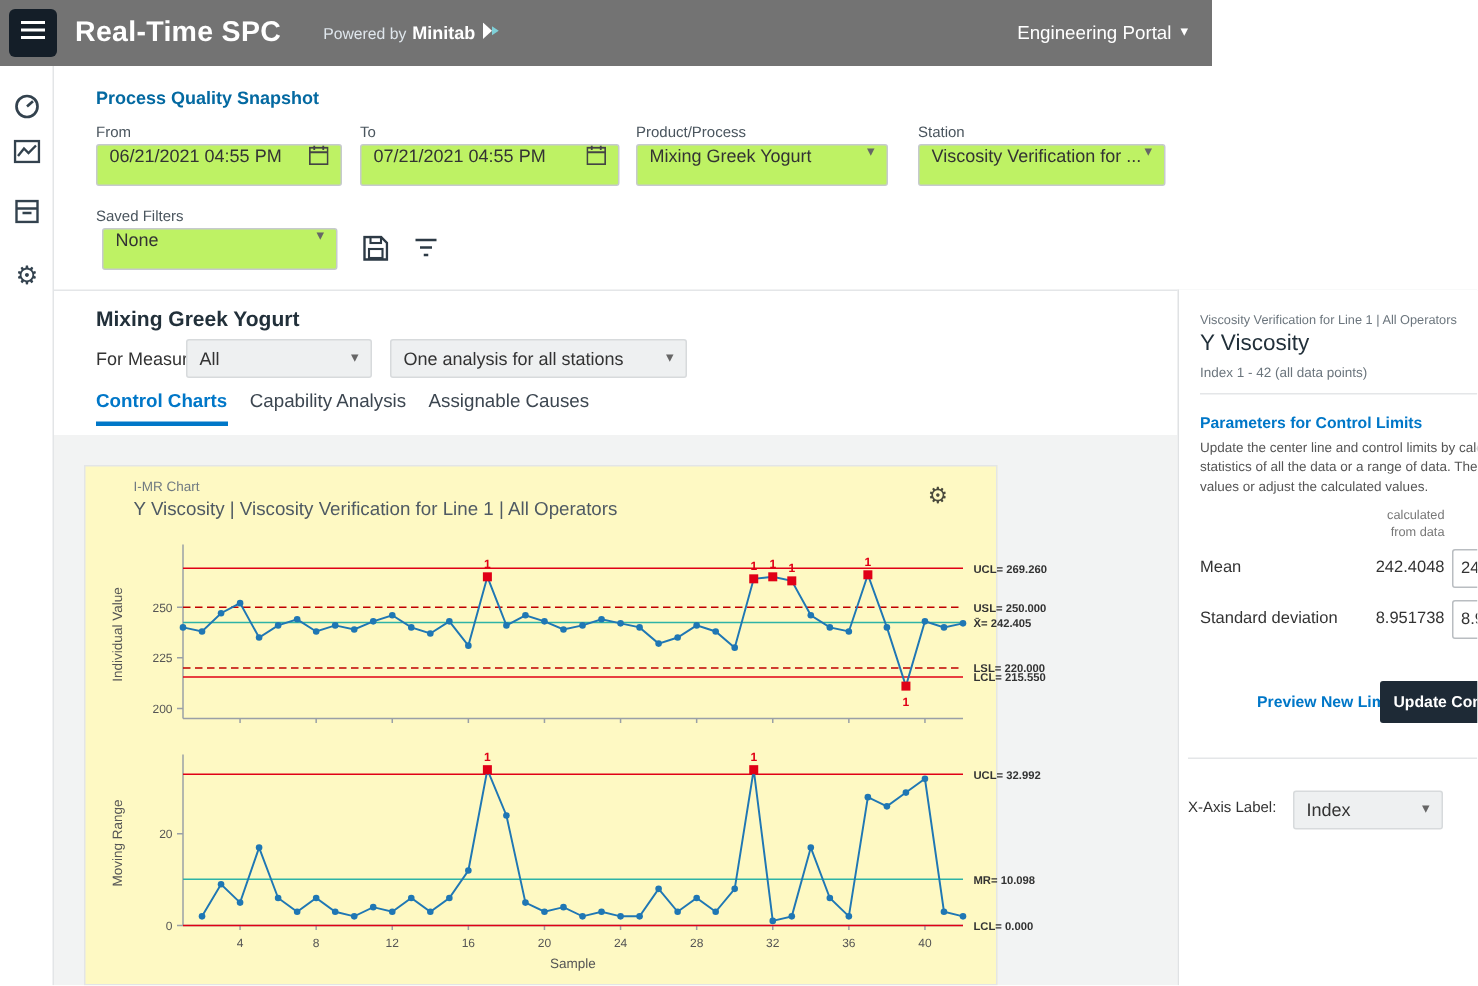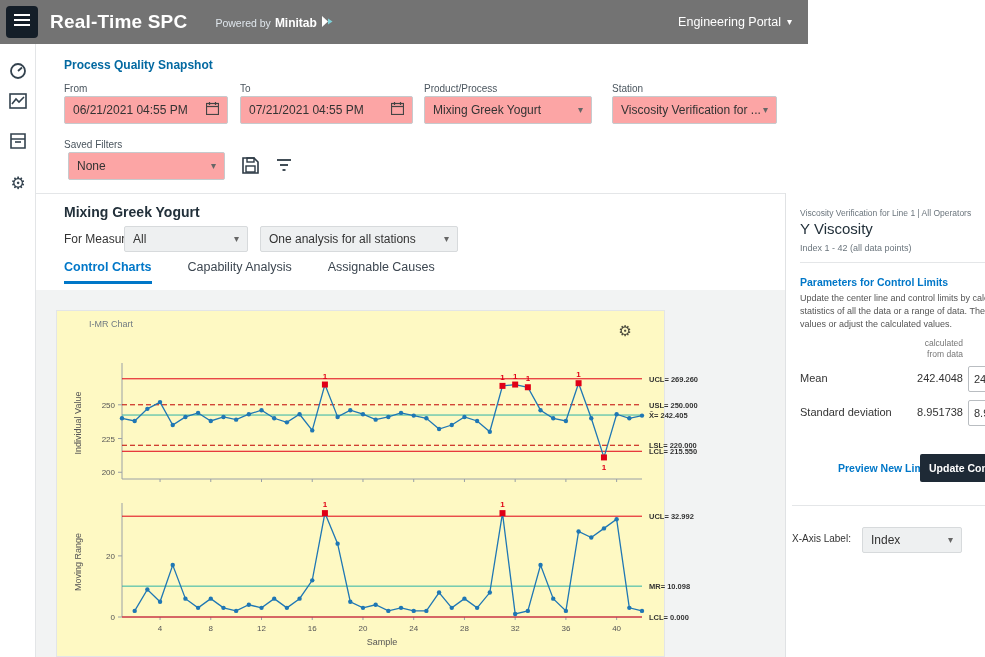--- a/index.html
+++ b/index.html
@@ -17,29 +17,29 @@
   .portal{margin-left:auto;margin-right:16px;display:flex;align-items:center;gap:6px;font-size:12.5px;cursor:pointer}
   .caret{font-size:10px;line-height:1;color:inherit}
 
   
   #rail{position:absolute;left:0;top:44px;width:36px;height:613px;background:#fff;border-right:1px solid #e3e5e7}
   .rail-btn{position:absolute;left:0;width:36px;height:30px;display:flex;align-items:center;justify-content:center;cursor:pointer;color:#33424e}
 
   
   .sec-title{position:absolute;left:64px;top:58px;font-size:12px;font-weight:700;color:#0369a1}
   .flabel{position:absolute;font-size:10px;color:#4a555e}
-  .inputbox{position:absolute;height:28px;border:1px solid #c6cacd;background:#fca5a5;border-radius:2px;display:flex;align-items:center;justify-content:space-between;padding:0 8px;font-size:12px;color:#333;cursor:pointer}
+  .inputbox{position:absolute;height:28px;border:1px solid #c6cacd;background:#bef264;border-radius:2px;display:flex;align-items:flex-start;justify-content:space-between;padding:0 8px;font-size:12px;color:#333;cursor:pointer}
   .inputbox .val{white-space:nowrap;overflow:hidden}
   .divider{position:absolute;background:#e4e6e8;height:1px}
 
   
   .prod-title{position:absolute;left:64px;top:204px;font-size:14px;font-weight:700;color:#22303a}
   .fm-label{position:absolute;left:64px;top:232px;font-size:12px;color:#333}
   .gsel{position:absolute;height:26px;background:#eef0f1;border:1px solid #d7dadc;border-radius:2px;display:flex;align-items:center;justify-content:space-between;padding:0 8px;font-size:12px;color:#333;cursor:pointer}
-  .tabs{position:absolute;left:64px;top:260px;display:flex;gap:36px}
+  .tabs{position:absolute;left:64px;top:260px;display:flex;gap:15px}
   .tab{font-size:12.5px;color:#3c4650;padding-bottom:7px;cursor:pointer}
   .tab.active{color:#0077c8;font-weight:700;border-bottom:3px solid #0077c8}
 
   .gray-area{position:absolute;left:36px;top:290px;width:749px;height:367px;background:#f2f3f3}
   .chart-card{position:absolute;left:20px;top:20px;width:609px;height:347px;background:#fef9c3;border:1px solid #e3e5e7}
   .imr-label{position:absolute;left:32px;top:8px;font-size:9px;color:#707a82}
   .chart-subtitle{position:absolute;left:32px;top:21px;font-size:12.5px;color:#4f5a63}
   .card-gear{position:absolute;right:32px;top:12px;font-size:15px;color:#4a4a3c;cursor:pointer;line-height:1}
   svg text.tick{font-size:8px;fill:#555}
   svg text.limlab{font-size:7.5px;font-weight:bold;fill:#333}
@@ -202,20 +202,21 @@
 
   <div class="tabs">
     <div class="tab active">Control Charts</div>
     <div class="tab">Capability Analysis</div>
     <div class="tab">Assignable Causes</div>
   </div>
 
   <div class="gray-area">
     <div class="chart-card">
       <div class="imr-label">I-MR Chart</div>
+      <div class="chart-subtitle">Y Viscosity | Viscosity Verification for Line 1 | All Operators</div>
       <div class="card-gear">⚙</div>
       <svg id="svg-ind" width="693" height="134" style="position:absolute;left:10px;top:46px">
           <line x1="55" y1="6" x2="55" y2="122" stroke="#9aa0a6" stroke-width="1"></line>
           <line x1="55" y1="122" x2="575" y2="122" stroke="#9aa0a6" stroke-width="1"></line>
           <line x1="51" y1="115.25301204819277" x2="55" y2="115.25301204819277" stroke="#9aa0a6"></line>
           <text x="48" y="118.25301204819277" text-anchor="end" class="tick">200</text>
           <line x1="51" y1="81.51807228915663" x2="55" y2="81.51807228915663" stroke="#9aa0a6"></line>
           <text x="48" y="84.51807228915663" text-anchor="end" class="tick">225</text>
           <line x1="51" y1="47.78313253012048" x2="55" y2="47.78313253012048" stroke="#9aa0a6"></line>
           <text x="48" y="50.78313253012048" text-anchor="end" class="tick">250</text>

